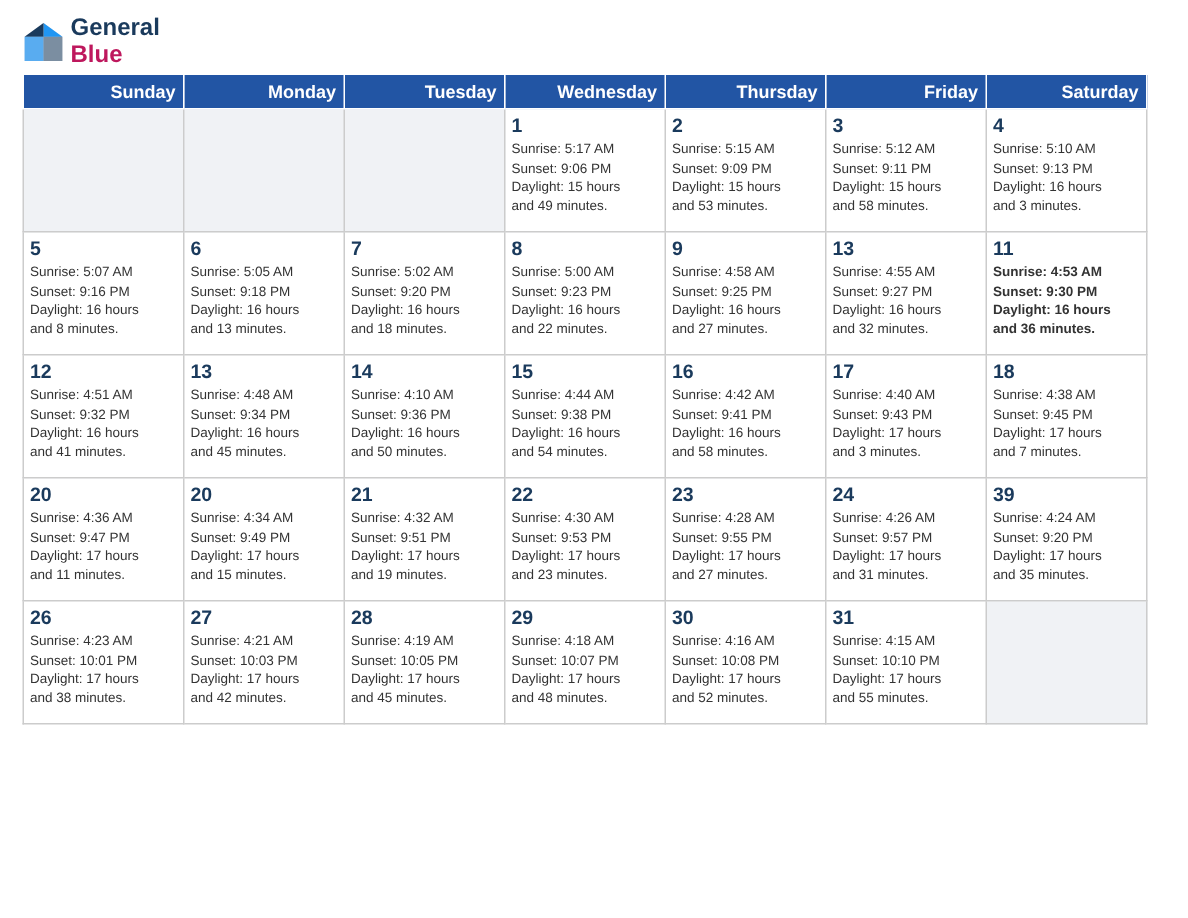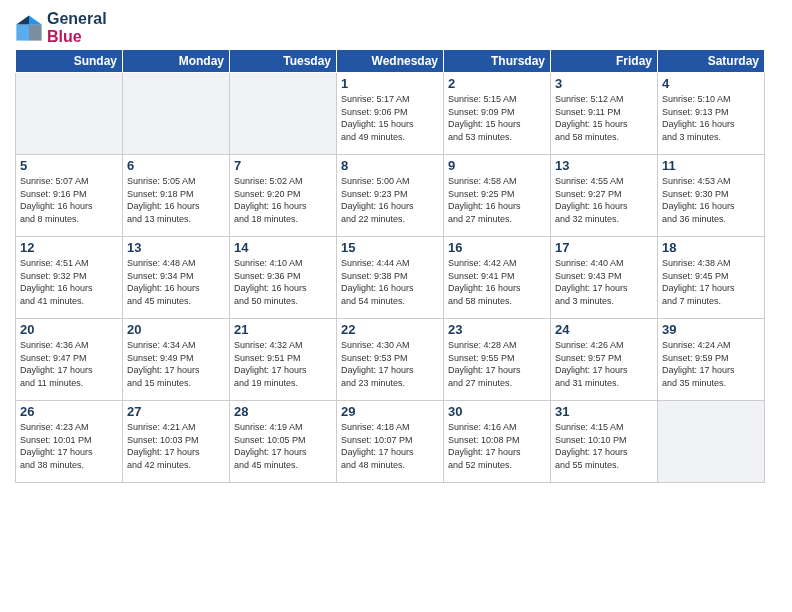--- a/index.html
+++ b/index.html
@@ -190,21 +190,21 @@
           </td>
           <td>
             <span class="day-num">13</span>
             <div class="day-info" style="white-space: pre-line;">Sunrise: 4:55 AM
 Sunset: 9:27 PM
 Daylight: 16 hours
 and 32 minutes.</div>
           </td>
           <td>
             <span class="day-num">11</span>
-            <div class="day-info" style="white-space: pre-line;">Sunrise: 4:53 AM
+            <div class="day-info" style="white-space: pre-line; font-weight: bold;">Sunrise: 4:53 AM
 Sunset: 9:30 PM
 Daylight: 16 hours
 and 36 minutes.</div>
           </td>
         </tr>
         <tr style="background: rgb(255, 255, 255);">
           <td>
             <span class="day-num">12</span>
             <div class="day-info" style="white-space: pre-line;">Sunrise: 4:51 AM
 Sunset: 9:32 PM
@@ -293,21 +293,21 @@
           <td>
             <span class="day-num">24</span>
             <div class="day-info" style="white-space: pre-line;">Sunrise: 4:26 AM
 Sunset: 9:57 PM
 Daylight: 17 hours
 and 31 minutes.</div>
           </td>
           <td>
             <span class="day-num">39</span>
             <div class="day-info" style="white-space: pre-line;">Sunrise: 4:24 AM
-Sunset: 9:59 PM
+Sunset: 9:20 PM
 Daylight: 17 hours
 and 35 minutes.</div>
           </td>
         </tr>
         <tr style="background: rgb(255, 255, 255);">
           <td>
             <span class="day-num">26</span>
             <div class="day-info" style="white-space: pre-line;">Sunrise: 4:23 AM
 Sunset: 10:01 PM
 Daylight: 17 hours

